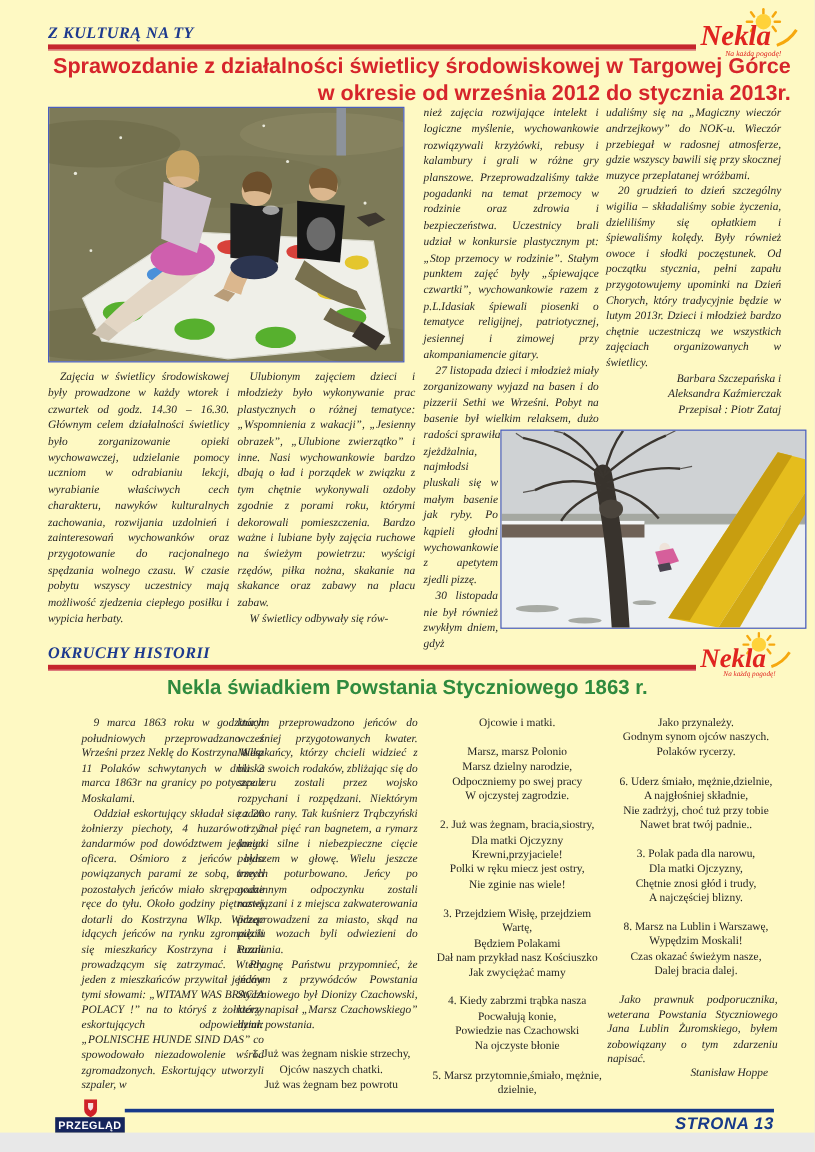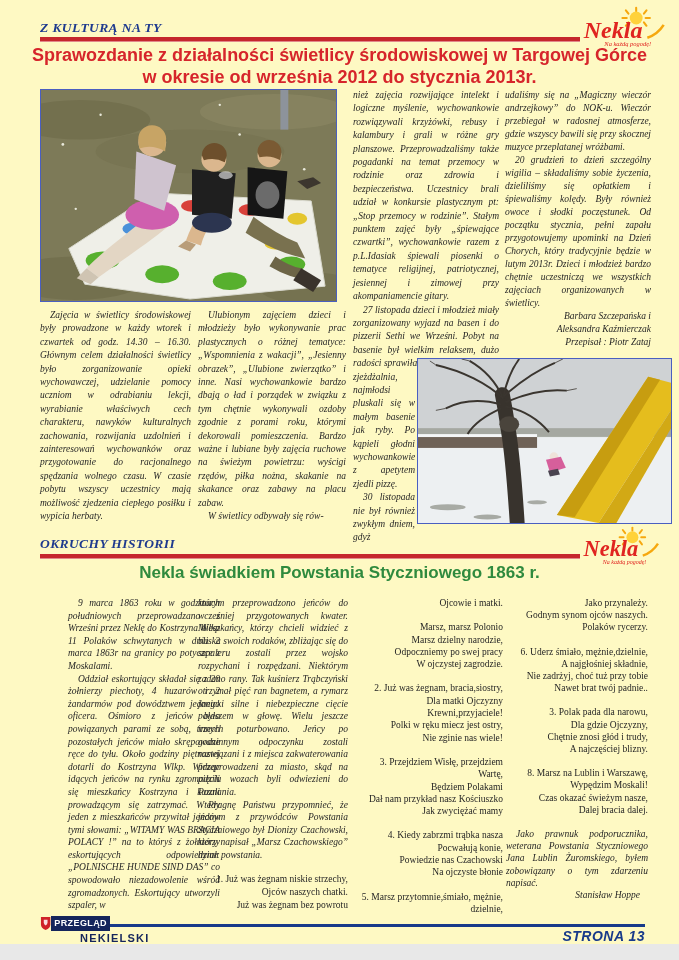--- a/index.html
+++ b/index.html
@@ -5,42 +5,42 @@
   html,body{margin:0;padding:0;background:#e8e8e8;}
   #page{position:relative;width:679px;height:944px;background:#fef9c3;margin:0 auto;overflow:hidden;
         font-family:"Liberation Serif",serif;color:#232323;}
   
   .kicker{position:absolute;left:40px;font:bold italic 13.5px "Liberation Serif",serif;
           color:#1e3a8e;letter-spacing:.4px;}
   .redline{position:absolute;left:40px;width:540px;height:4px;background:#c5272d;
            border-bottom:1px solid #e2888b;}
   .nekla-logo{position:absolute;width:86px;height:46px;}
   
-  .title-red{position:absolute;left:20px;right:20px;text-align:center;
+  .title-red{position:absolute;left:20px;right:20px;text-align:right;
              font:bold 18px/22px "Liberation Sans",sans-serif;color:#d6252b;}
   .title-green{position:absolute;left:20px;right:20px;text-align:center;
              font:bold 17px/20px "Liberation Sans",sans-serif;color:#2f8a3e;}
   
   .col{position:absolute;text-align:justify;font-size:9.5px;line-height:13.4px;color:#252525;}
   .col p{margin:0;font-style:italic;}
   .ind{text-indent:10px;}
   .a2 .col, .col.a2c{line-height:12.6px;}
   .credit{ text-align:right;font-style:italic;}
   .narrow{width:62px;}
   
-  .verse{text-align:right;}
+  .verse{text-align:center;}
   .vline{padding-left:6px;min-height:12px;}
   .vline.blank{height:11px;}
   
   .photo{position:absolute;border:1px solid #4a5fc0;box-sizing:border-box;background:#ccc;}
   .photo svg{display:block;width:100%;height:100%;}
   
   .footline{position:absolute;left:104px;right:34px;top:924px;height:3px;background:#173a8a;}
   .footer-brand{position:absolute;left:40px;top:916px;width:70px;}
-  .fb-row{display:flex;align-items:center;}
+  .fb-row{display:flex;align-items:center;flex-direction:column;}
   .fb-box{background:#15255c;color:#fff;font:bold 9px/13px "Liberation Sans",sans-serif;
           padding:1px 3px;letter-spacing:.4px;}
   .fb-bottom{color:#15255c;font:bold 11px/12px "Liberation Sans",sans-serif;letter-spacing:1.2px;margin-top:1px;padding-left:40px;}
   .page-num{position:absolute;right:34px;top:928px;font:bold italic 14px "Liberation Sans",sans-serif;
             color:#173a8a;letter-spacing:.5px;}
 </style>
 </head>
 <body>
 
 <div id="page">
@@ -272,21 +272,21 @@
         <div class="vline">Jako przynależy.</div>
         <div class="vline">Godnym synom ojców naszych.</div>
         <div class="vline">Polaków rycerzy.</div>
         <div class="vline blank"></div>
         <div class="vline">6.  Uderz śmiało, mężnie,dzielnie,</div>
         <div class="vline">A najgłośniej składnie,</div>
         <div class="vline">Nie zadrżyj, choć tuż przy tobie</div>
         <div class="vline">Nawet brat twój padnie..</div>
         <div class="vline blank"></div>
         <div class="vline">3. Polak pada dla narowu,</div>
-        <div class="vline">Dla gdzie Ojczyzny,</div>
+        <div class="vline">Dla matki Ojczyzny,</div>
         <div class="vline">Chętnie znosi głód i trudy,</div>
         <div class="vline">A najczęściej blizny.</div>
         <div class="vline blank"></div>
         <div class="vline">8. Marsz na Lublin i Warszawę,</div>
         <div class="vline">Wypędzim Moskali!</div>
         <div class="vline">Czas okazać świeżym nasze,</div>
         <div class="vline">Dalej bracia dalej.</div>
         <div class="vline blank"></div>
       </div>
     <p class="ind">Jako prawnuk podporucznika, weterana Powstania Styczniowego Jana Lublin Żuromskiego, byłem zobowiązany o tym zdarzeniu napisać.</p>

